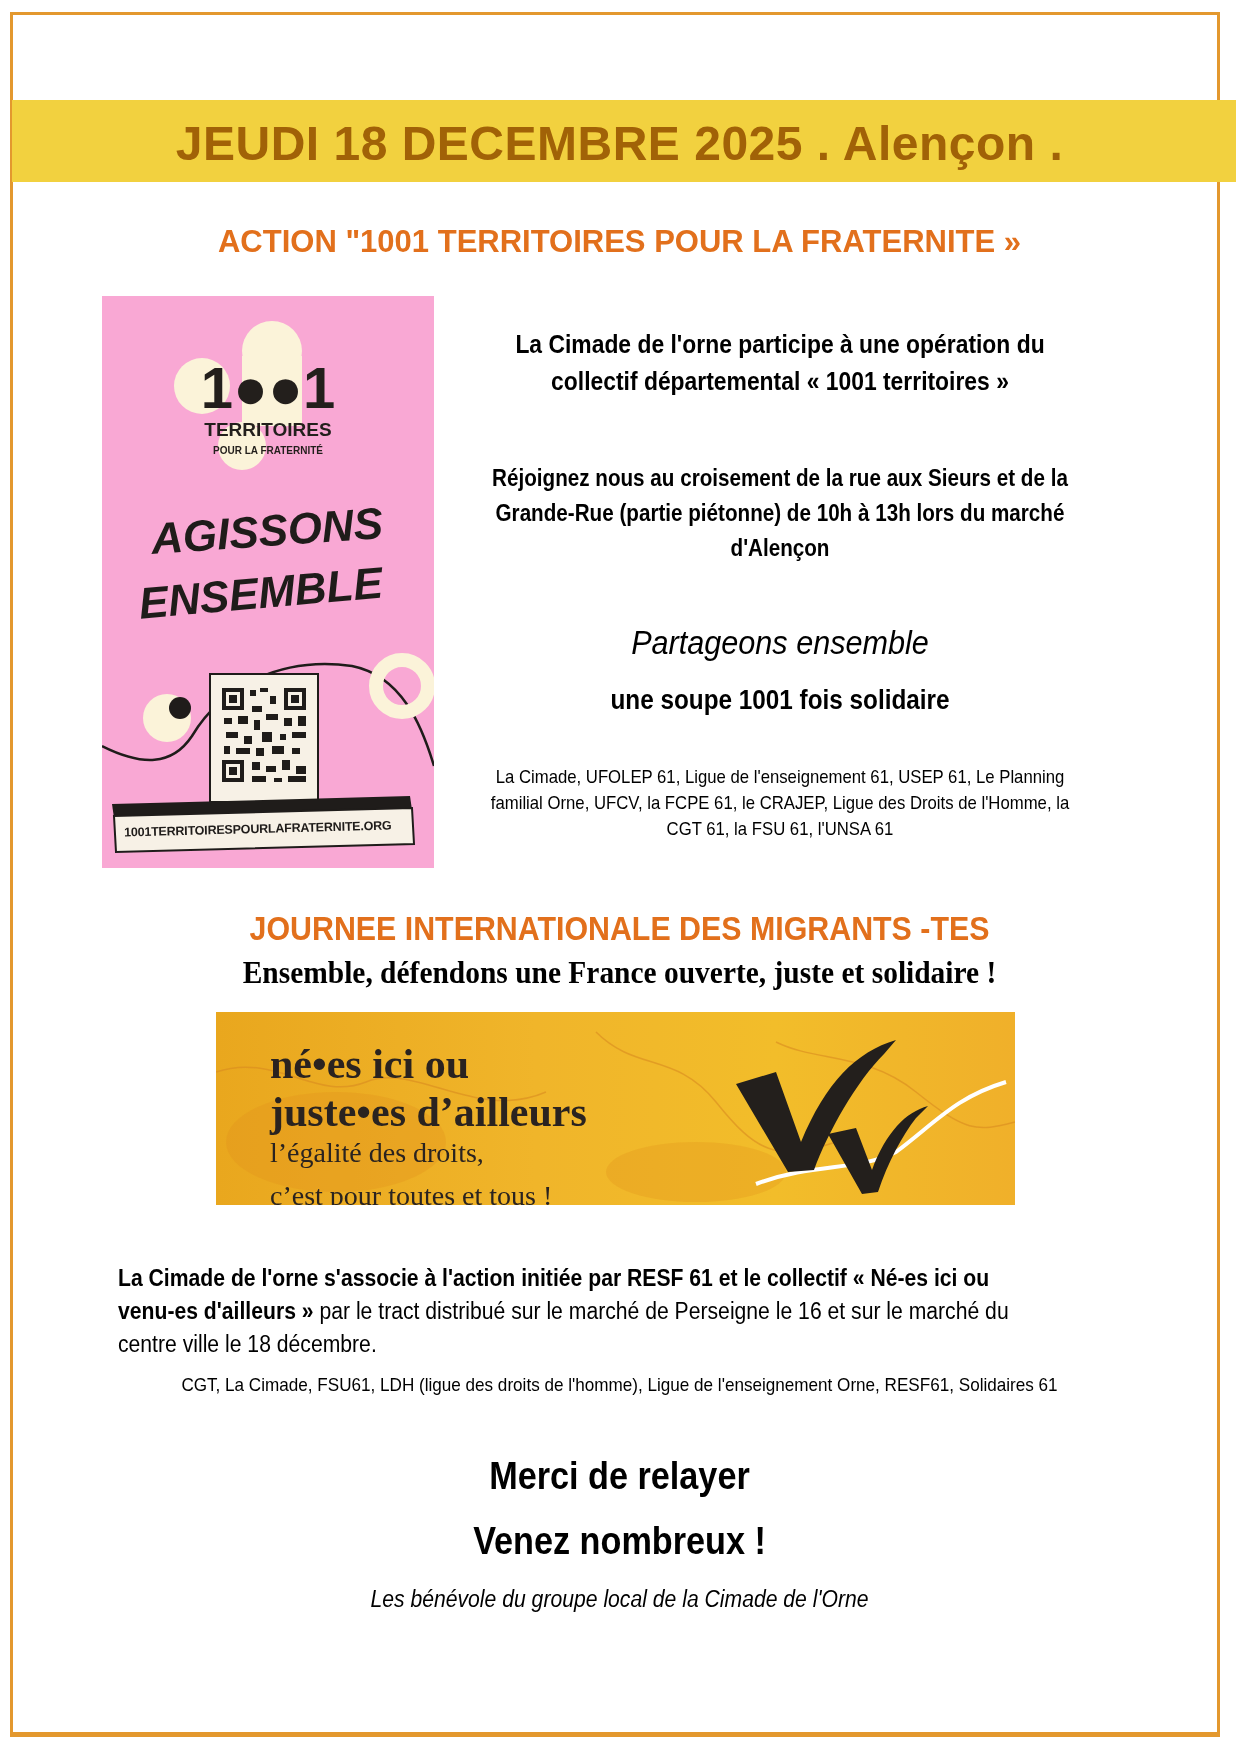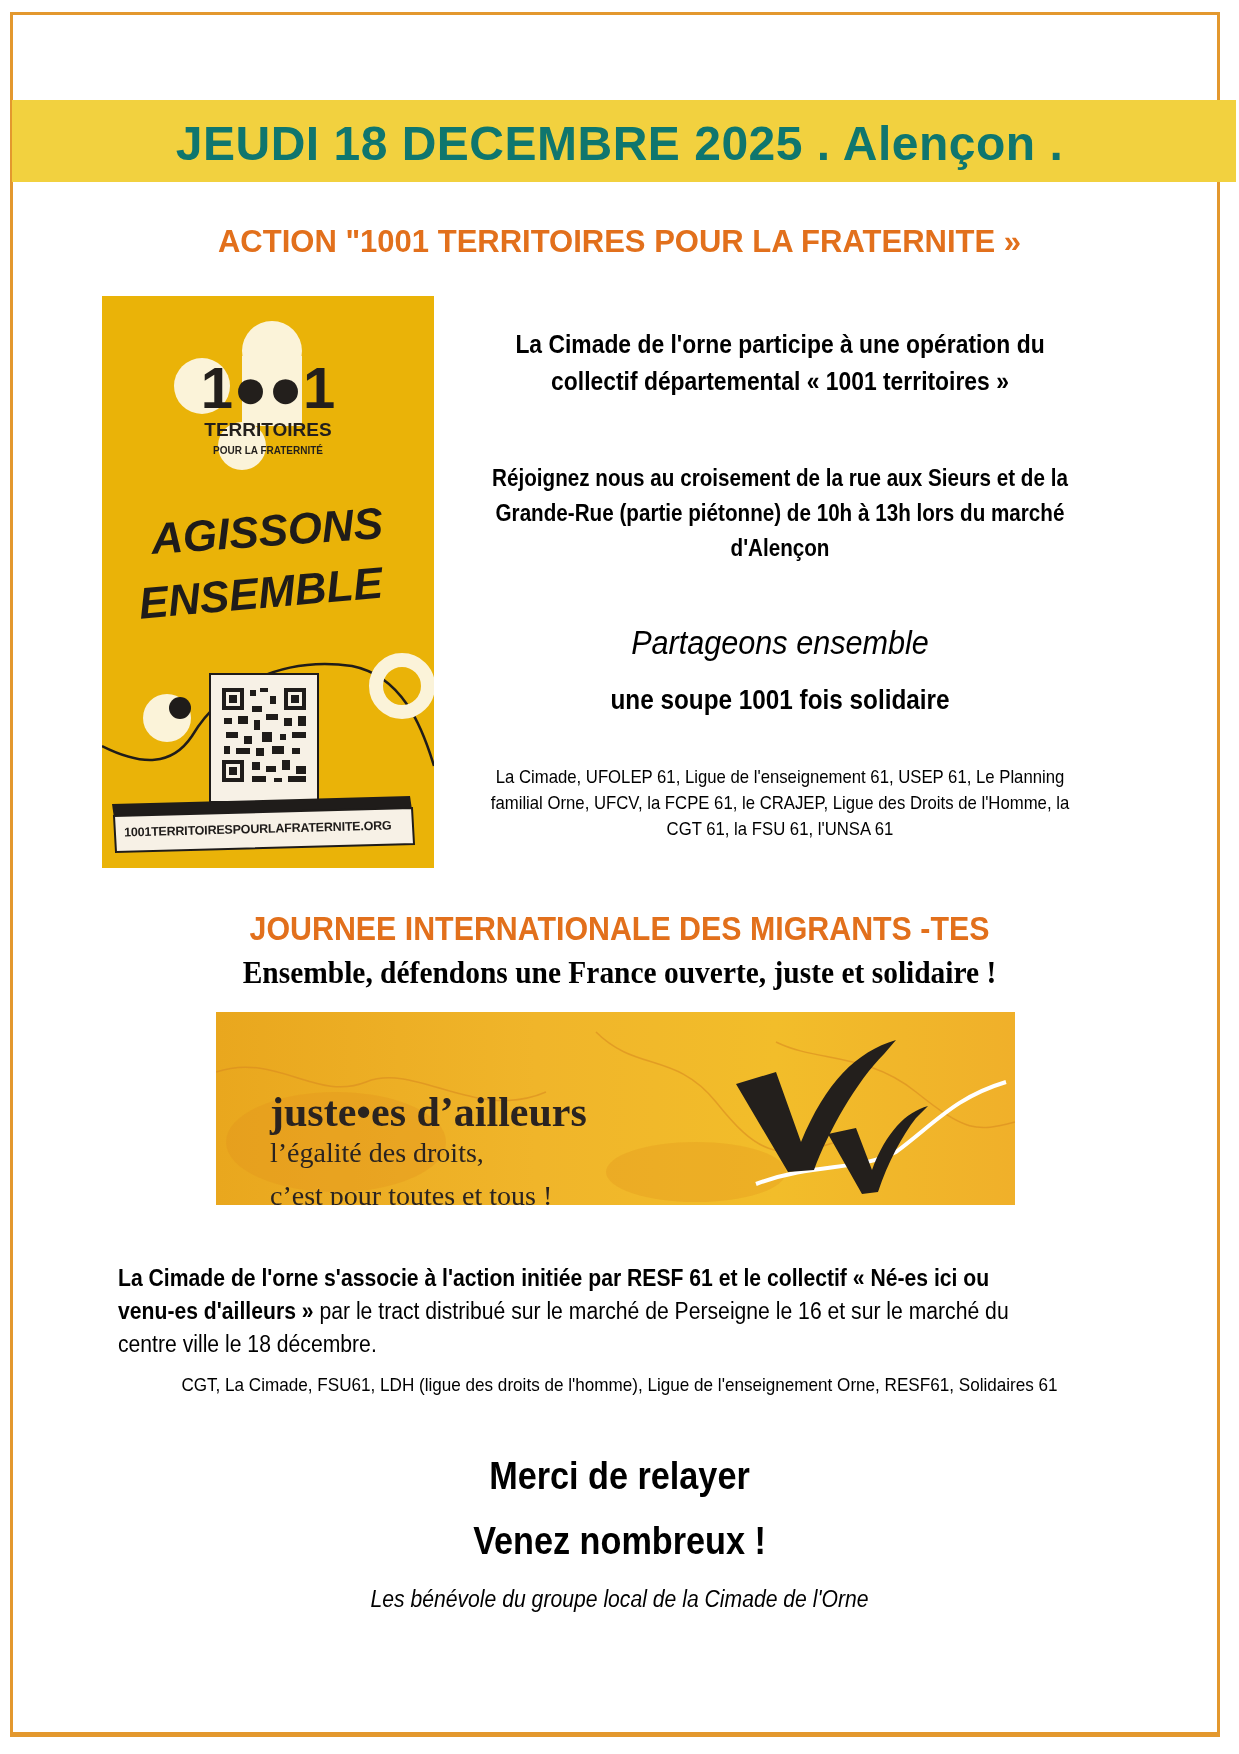--- a/index.html
+++ b/index.html
@@ -1,21 +1,21 @@
 <!DOCTYPE html>
 <html><head>
   <meta charset="utf-8">
   <style>
     html, body { margin: 0; padding: 0; background: #ffffff; }
     body { width: 1239px; height: 1754px; position: relative; overflow: hidden; font-family: "Liberation Sans", sans-serif; color: #000; }
     .frame { position: absolute; left: 10px; top: 12px; width: 1210px; height: 1725px; border: 3px solid #e3982e; border-bottom-width: 5px; box-sizing: border-box; }
     .date-band { position: absolute; left: 12px; top: 100px; width: 1224px; height: 82px; background: #f2d13f; }
-    .date-title { position: absolute; left: 0; top: 116px; width: 1239px; text-align: center; font-weight: bold; font-size: 48px; color: #0f766e; letter-spacing: 0.5px; }
+    .date-title { position: absolute; left: 0; top: 116px; width: 1239px; text-align: center; font-weight: bold; font-size: 48px; color: #a16207; letter-spacing: 0.5px; }
     .action-title { position: absolute; left: 0; top: 224px; width: 1239px; text-align: center; font-weight: bold; font-size: 31px; color: #e2701c; }
-    .poster { position: absolute; left: 102px; top: 296px; width: 332px; height: 572px; background: #eab308; overflow: hidden; }
+    .poster { position: absolute; left: 102px; top: 296px; width: 332px; height: 572px; background: #f9a8d4; overflow: hidden; }
     .poster svg { position: absolute; left: 0; top: 0; }
     .right-col { position: absolute; left: 440px; width: 680px; text-align: center; }
     .p1 { top: 326px; font-weight: bold; font-size: 26px; line-height: 37px; transform: scaleX(0.88); }
     .p2 { top: 460px; font-weight: bold; font-size: 24px; line-height: 35px; transform: scaleX(0.86); }
     .p3 { top: 620px; font-style: italic; font-size: 34px; line-height: 44px; transform: scaleX(0.9); }
     .p4 { top: 682px; font-weight: bold; font-size: 27px; line-height: 36px; transform: scaleX(0.9); }
     .p5 { top: 764px; font-size: 19px; line-height: 26px; transform: scaleX(0.88); }
     .migr-title { position: absolute; left: 0; top: 910px; width: 1239px; text-align: center; font-weight: bold; font-size: 33px; color: #e2701c; transform: scaleX(0.92); }
     .migr-sub { position: absolute; left: 0; top: 955px; width: 1239px; text-align: center; font-family: "Liberation Serif", serif; font-weight: bold; font-size: 31px; transform: scaleX(0.95); }
     .banner { position: absolute; left: 216px; top: 1012px; width: 799px; height: 193px; background: linear-gradient(90deg, #e9a71e 0%, #f0b52a 40%, #f2bd2a 70%, #f0b02a 100%); overflow: hidden; }
@@ -126,20 +126,21 @@
     <path d="M560 30 C600 50, 650 40, 700 80 S760 120, 799 110" stroke="#d98a20" stroke-width="1.5" fill="none" opacity="0.6"></path>
     <ellipse cx="120" cy="130" rx="110" ry="50" fill="#e2911c" opacity="0.35"></ellipse>
     <ellipse cx="480" cy="160" rx="90" ry="30" fill="#e2911c" opacity="0.3"></ellipse>
 
     <path d="M540 172 C600 150, 640 160, 680 140 C720 110, 740 85, 790 70" stroke="#ffffff" stroke-width="4" fill="none"></path>
 
     <path d="M520 72 L560 60 L585 130 C610 70, 640 40, 680 28 L668 42 C640 70, 612 120, 598 158 L572 160 Z" fill="#231f1c"></path>
 
     <path d="M612 122 L640 116 L656 158 C670 120, 690 100, 712 94 L700 106 C686 124, 672 150, 662 180 L646 182 Z" fill="#231f1c"></path>
   </svg>
+  <div class="b-line1">né•es ici ou</div>
   <div class="b-line2">juste•es d’ailleurs</div>
   <div class="b-line3">l’égalité des droits,</div>
   <div class="b-line4">c’est pour toutes et tous !</div>
 </div>
 
 <div class="assoc">
   <b>La Cimade de l'orne s'associe à l'action initiée par RESF 61 et le collectif « Né-es ici ou venu-es d'ailleurs »</b><span>  par le tract distribué sur le marché de Perseigne le 16 et sur le marché du centre ville le 18 décembre.</span>
 </div>
 <div class="sign2">CGT, La Cimade, FSU61, LDH (ligue des droits de l'homme),  Ligue de l'enseignement Orne, RESF61, Solidaires 61</div>
 

